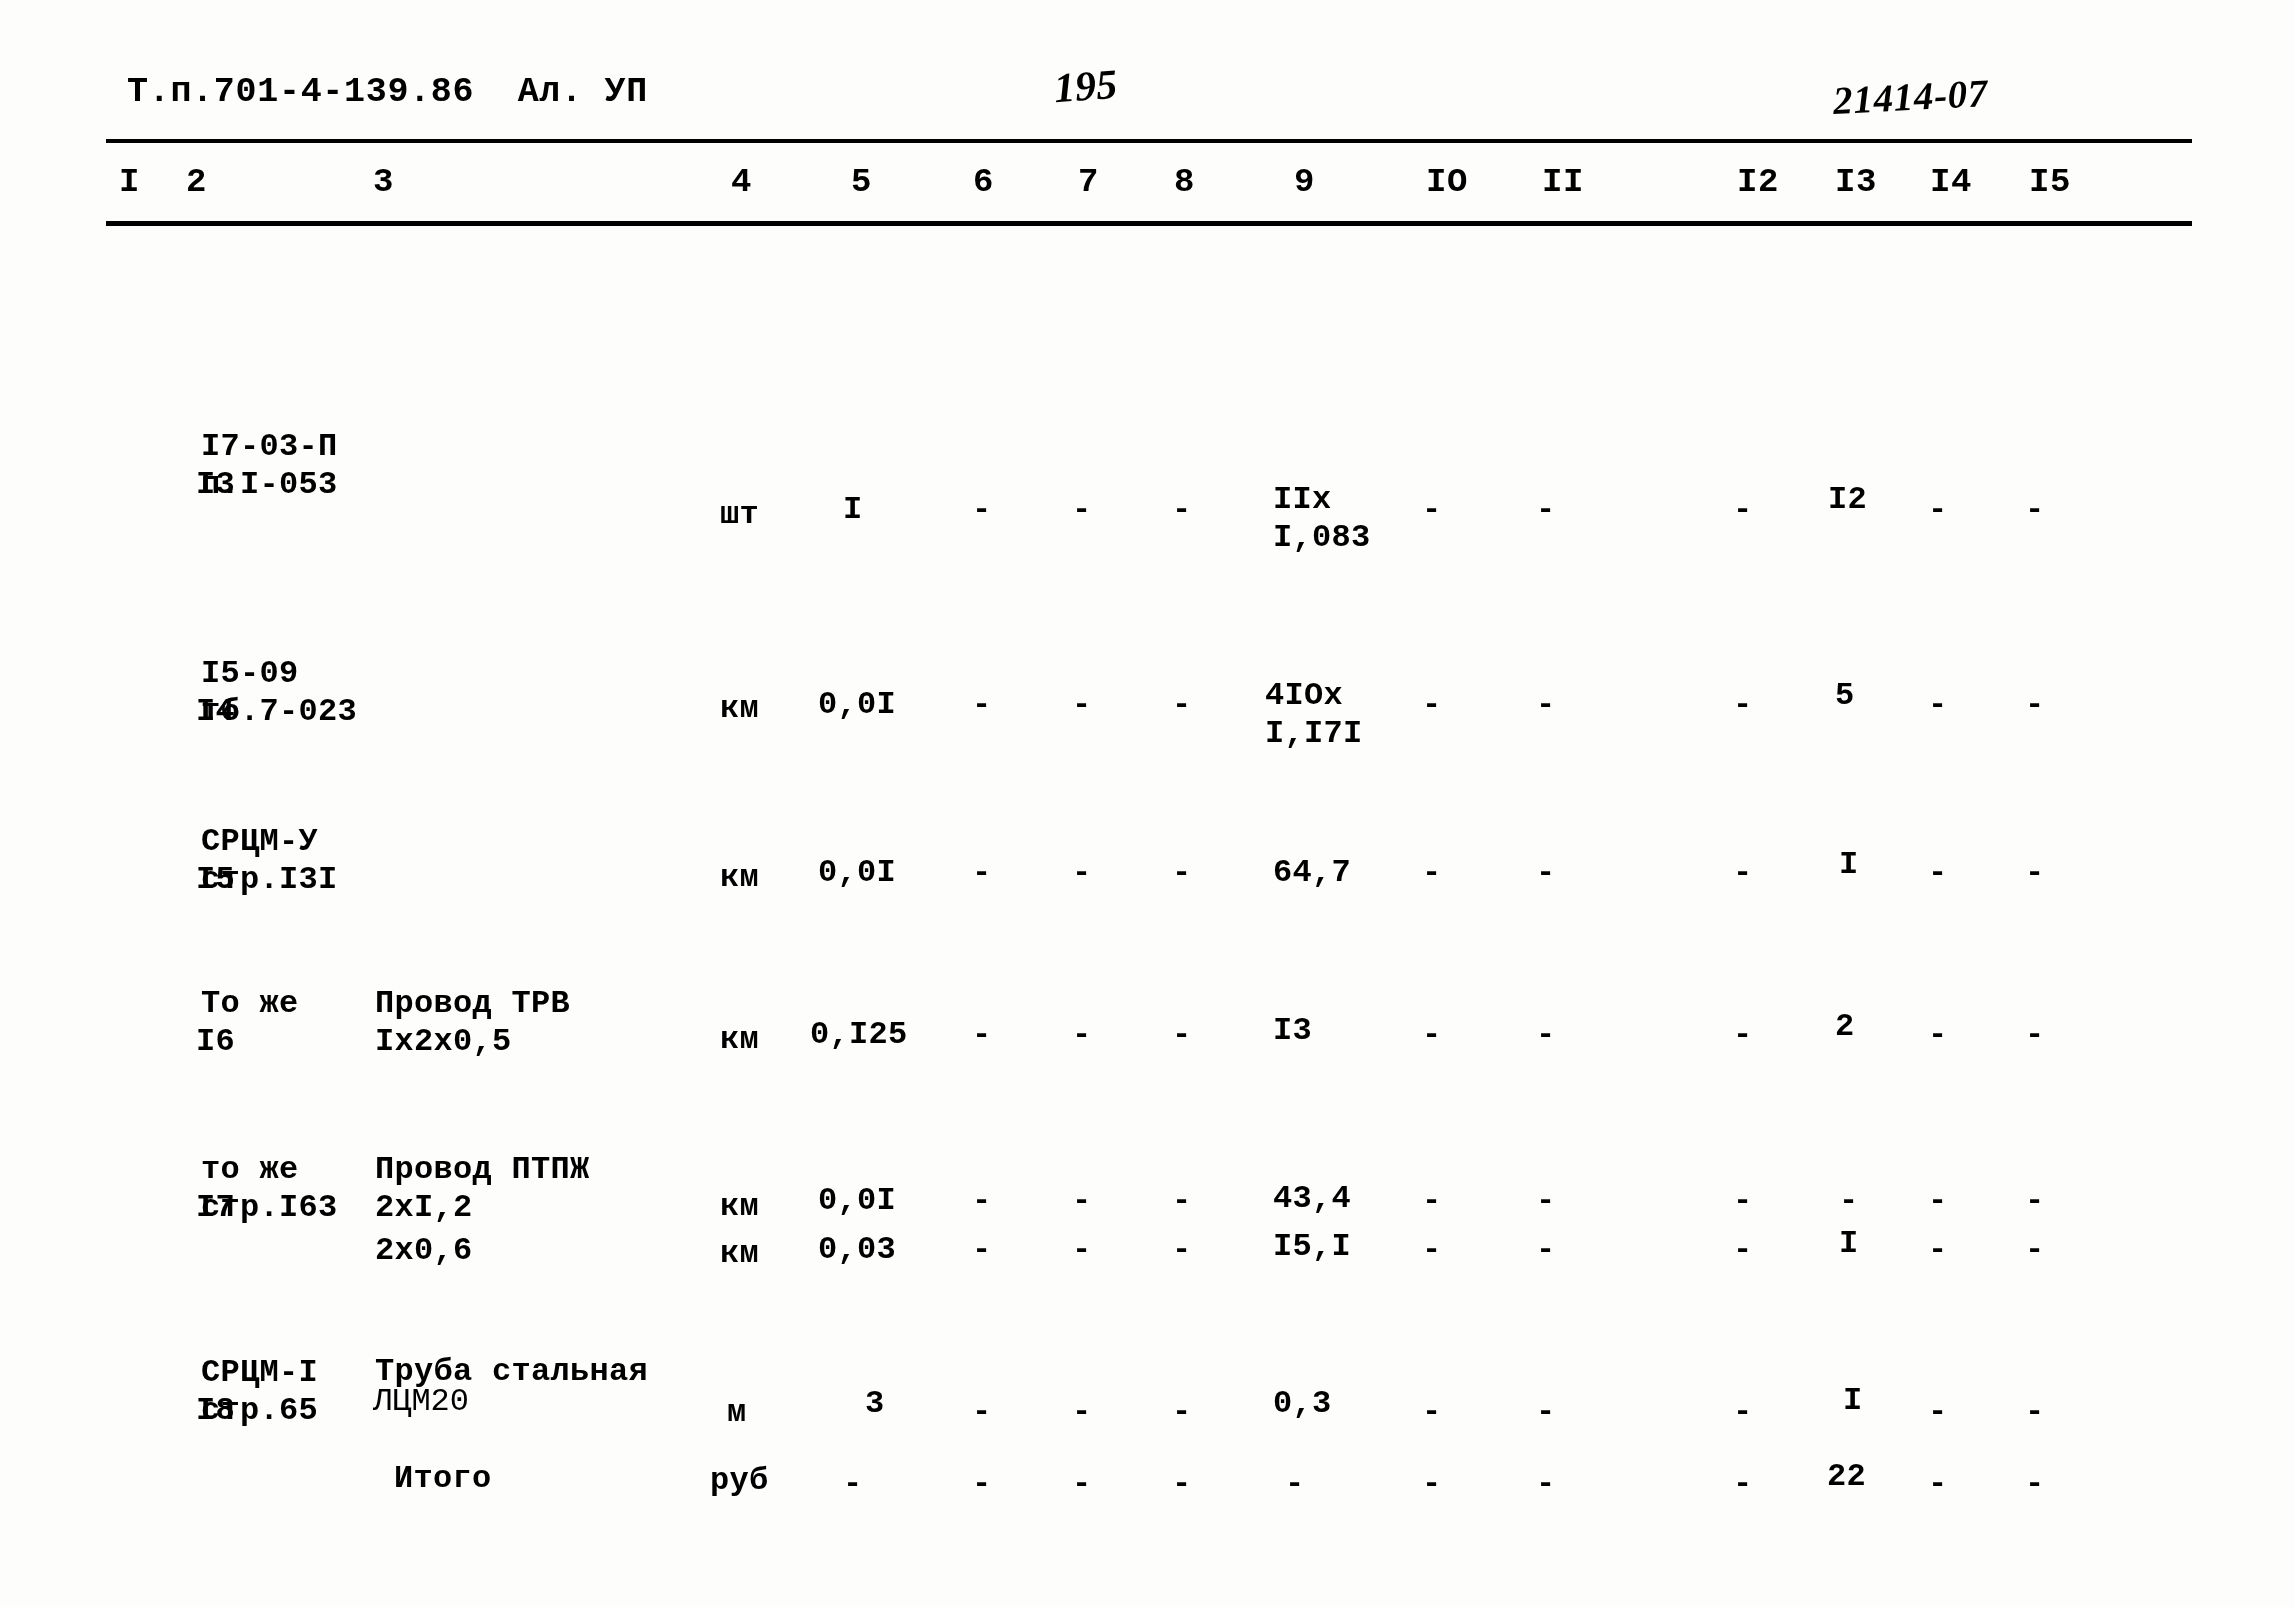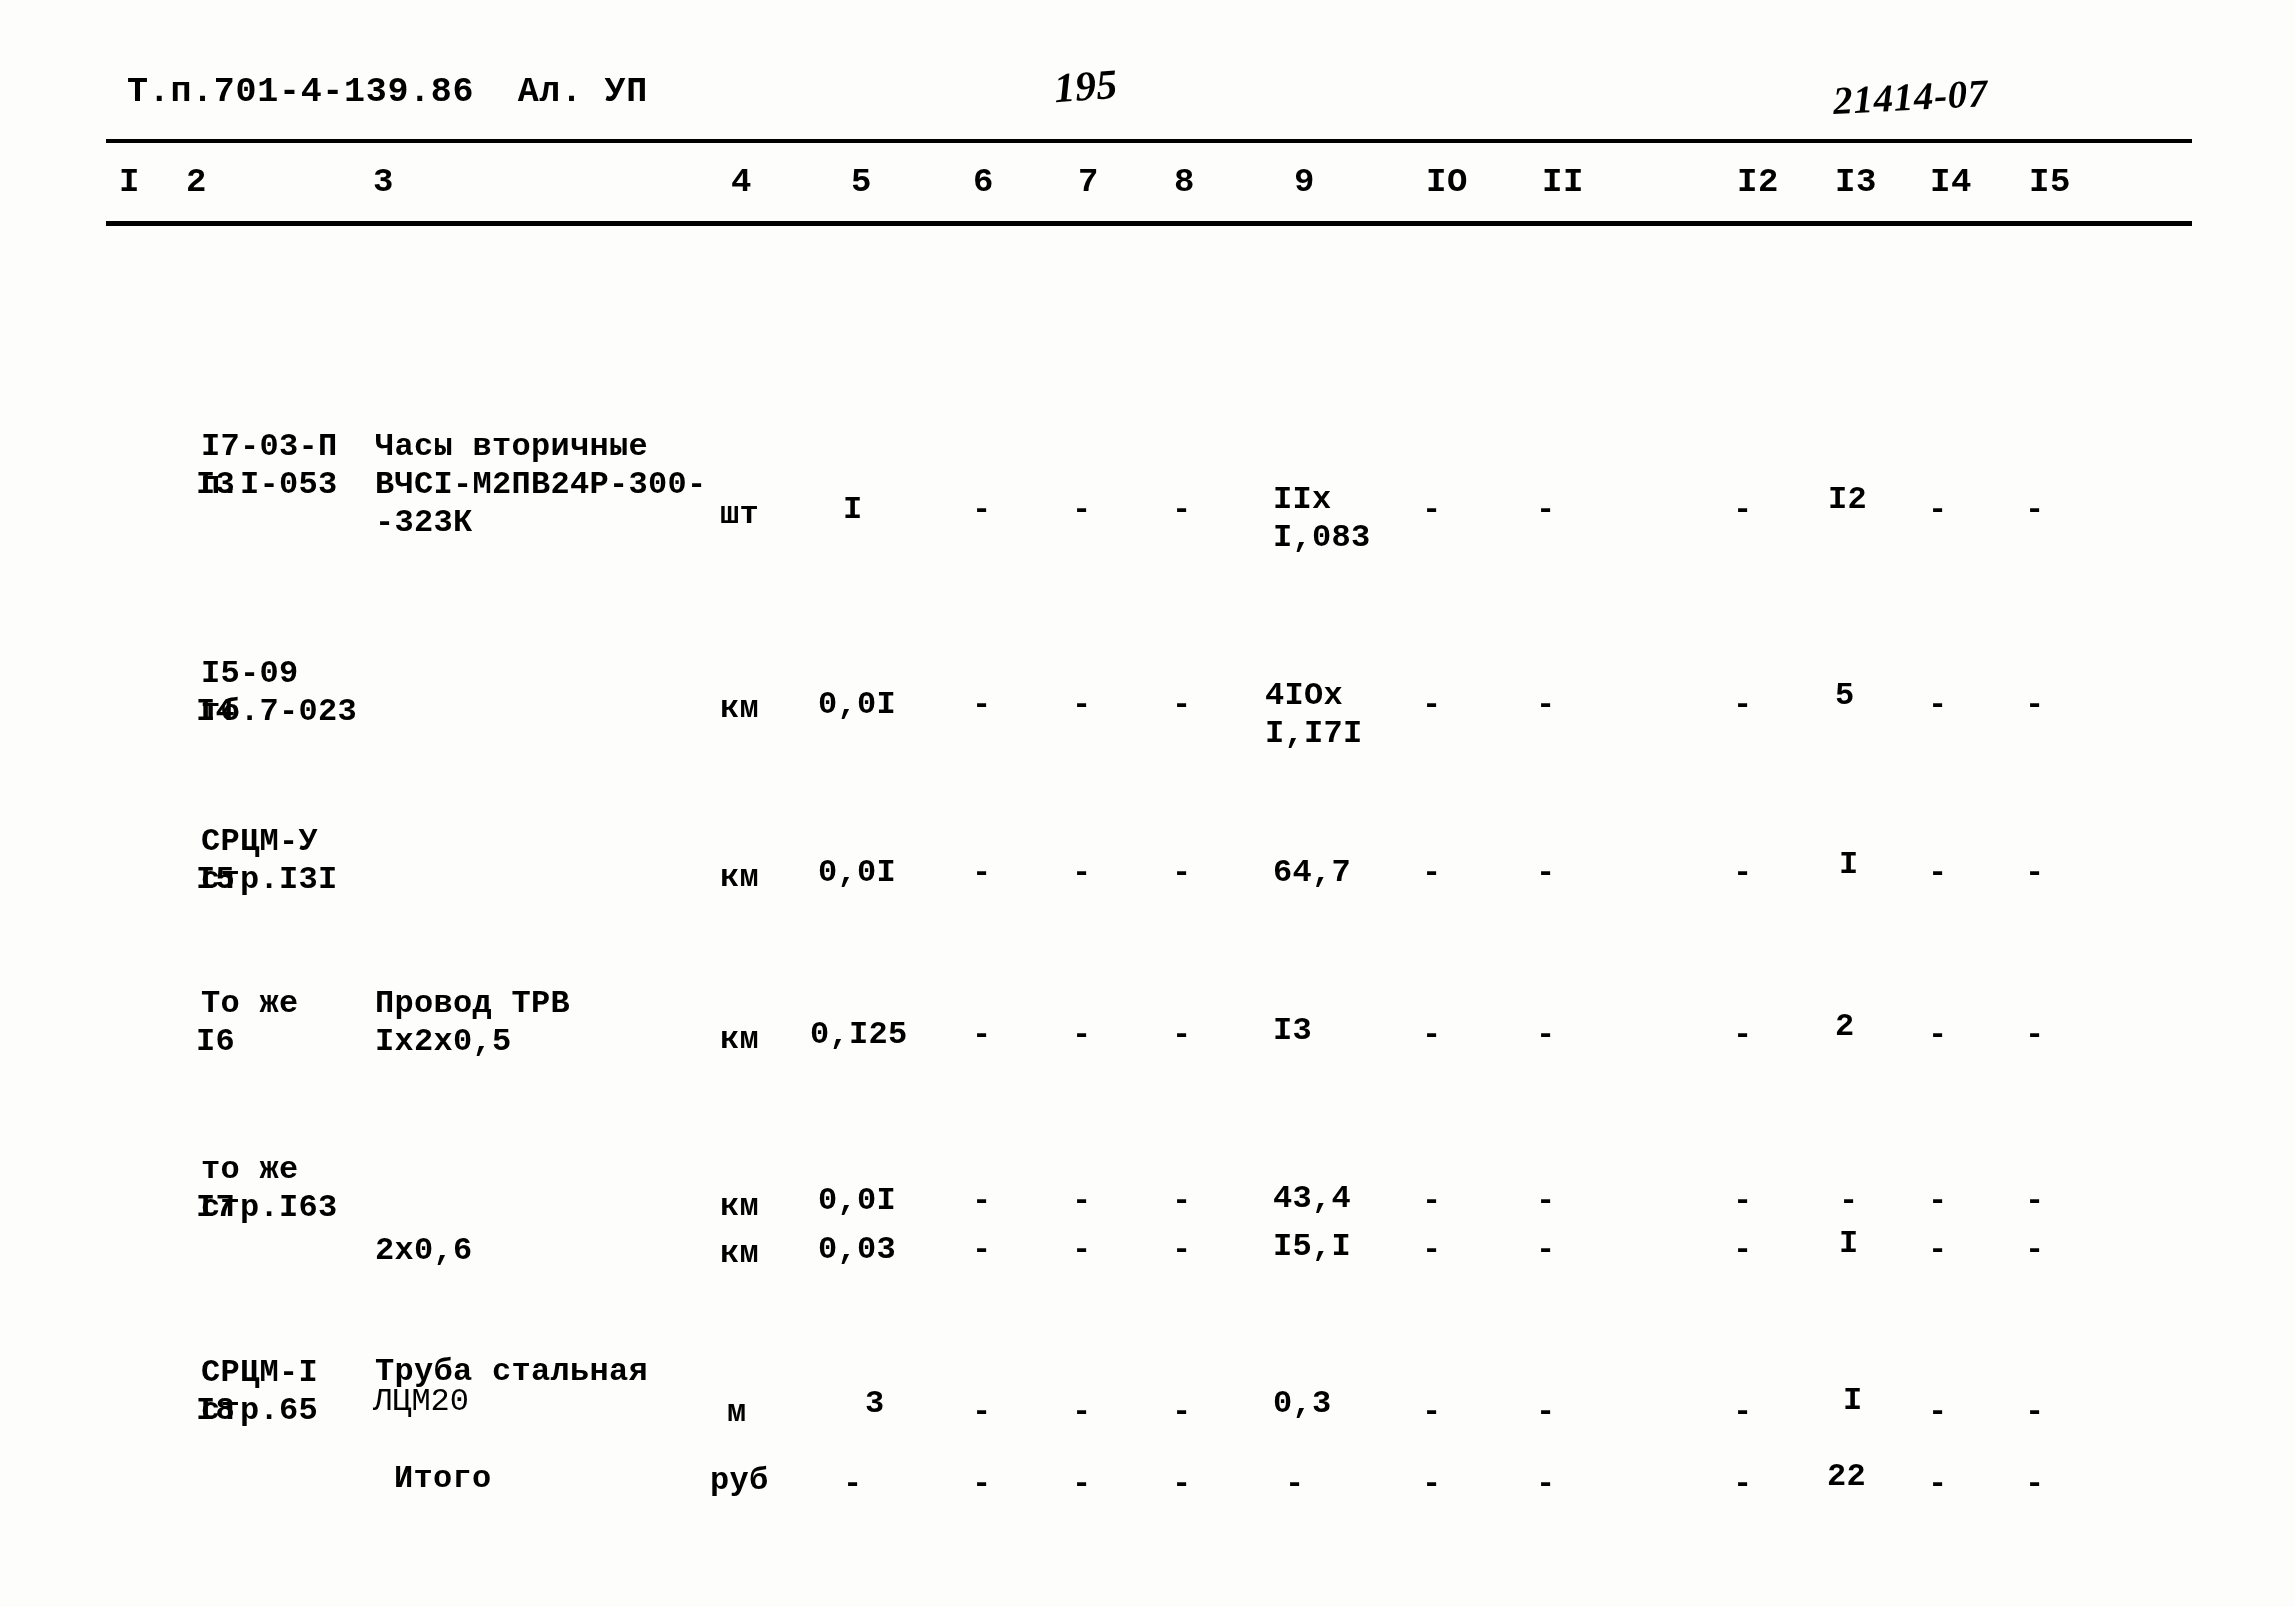--- a/index.html
+++ b/index.html
@@ -131,23 +131,20 @@
   <div class="col-head" style="left:1835px">I3</div>
   <div class="col-head" style="left:1930px">I4</div>
   <div class="col-head" style="left:2029px">I5</div>
 
 
   <div class="cell" style="left:118px; top:428px">
     <span>I3</span>
   </div>
   <div class="cell" style="left:201px; top:428px"><span>I7-03-П</span>
 <span>п.I-053</span></div>
-  <div class="cell" style="left:375px; top:428px"><span>Часы вторичные</span>
-<span>ВЧСI-М2ПВ24Р-300-</span>
-<span>-323К</span></div>
   <div class="cell" style="left:720px; top:496px">шт</div>
   <div class="cell" style="left:843px; top:491px">I</div>
   <div class="cell" style="left:972px; top:491px">-</div>
   <div class="cell" style="left:1072px; top:491px">-</div>
   <div class="cell" style="left:1172px; top:491px">-</div>
   <div class="cell" style="left:1273px; top:481px"><span>IIx</span>
 <span>I,083</span></div>
   <div class="cell" style="left:1422px; top:491px">-</div>
   <div class="cell" style="left:1536px; top:491px">-</div>
   <div class="cell" style="left:1733px; top:491px">-</div>
@@ -209,20 +206,22 @@
   <div class="cell" style="left:1733px; top:1016px">-</div>
   <div class="cell" style="left:1835px; top:1008px">2</div>
   <div class="cell" style="left:1928px; top:1016px">-</div>
   <div class="cell" style="left:2025px; top:1016px">-</div>
 
   <div class="cell" style="left:118px; top:1151px">
     <span>I7</span>
   </div>
   <div class="cell" style="left:201px; top:1151px"><span>то же</span>
 <span>стр.I63</span></div>
+  <div class="cell" style="left:375px; top:1151px"><span>Провод ПТПЖ</span>
+<span>2хI,2</span></div>
   <div class="cell" style="left:720px; top:1188px">км</div>
   <div class="cell" style="left:818px; top:1182px">0,0I</div>
   <div class="cell" style="left:972px; top:1182px">-</div>
   <div class="cell" style="left:1072px; top:1182px">-</div>
   <div class="cell" style="left:1172px; top:1182px">-</div>
   <div class="cell" style="left:1273px; top:1180px"><span>43,4</span></div>
   <div class="cell" style="left:1422px; top:1182px">-</div>
   <div class="cell" style="left:1536px; top:1182px">-</div>
   <div class="cell" style="left:1733px; top:1182px">-</div>
   <div class="cell" style="left:1839px; top:1182px">-</div>

